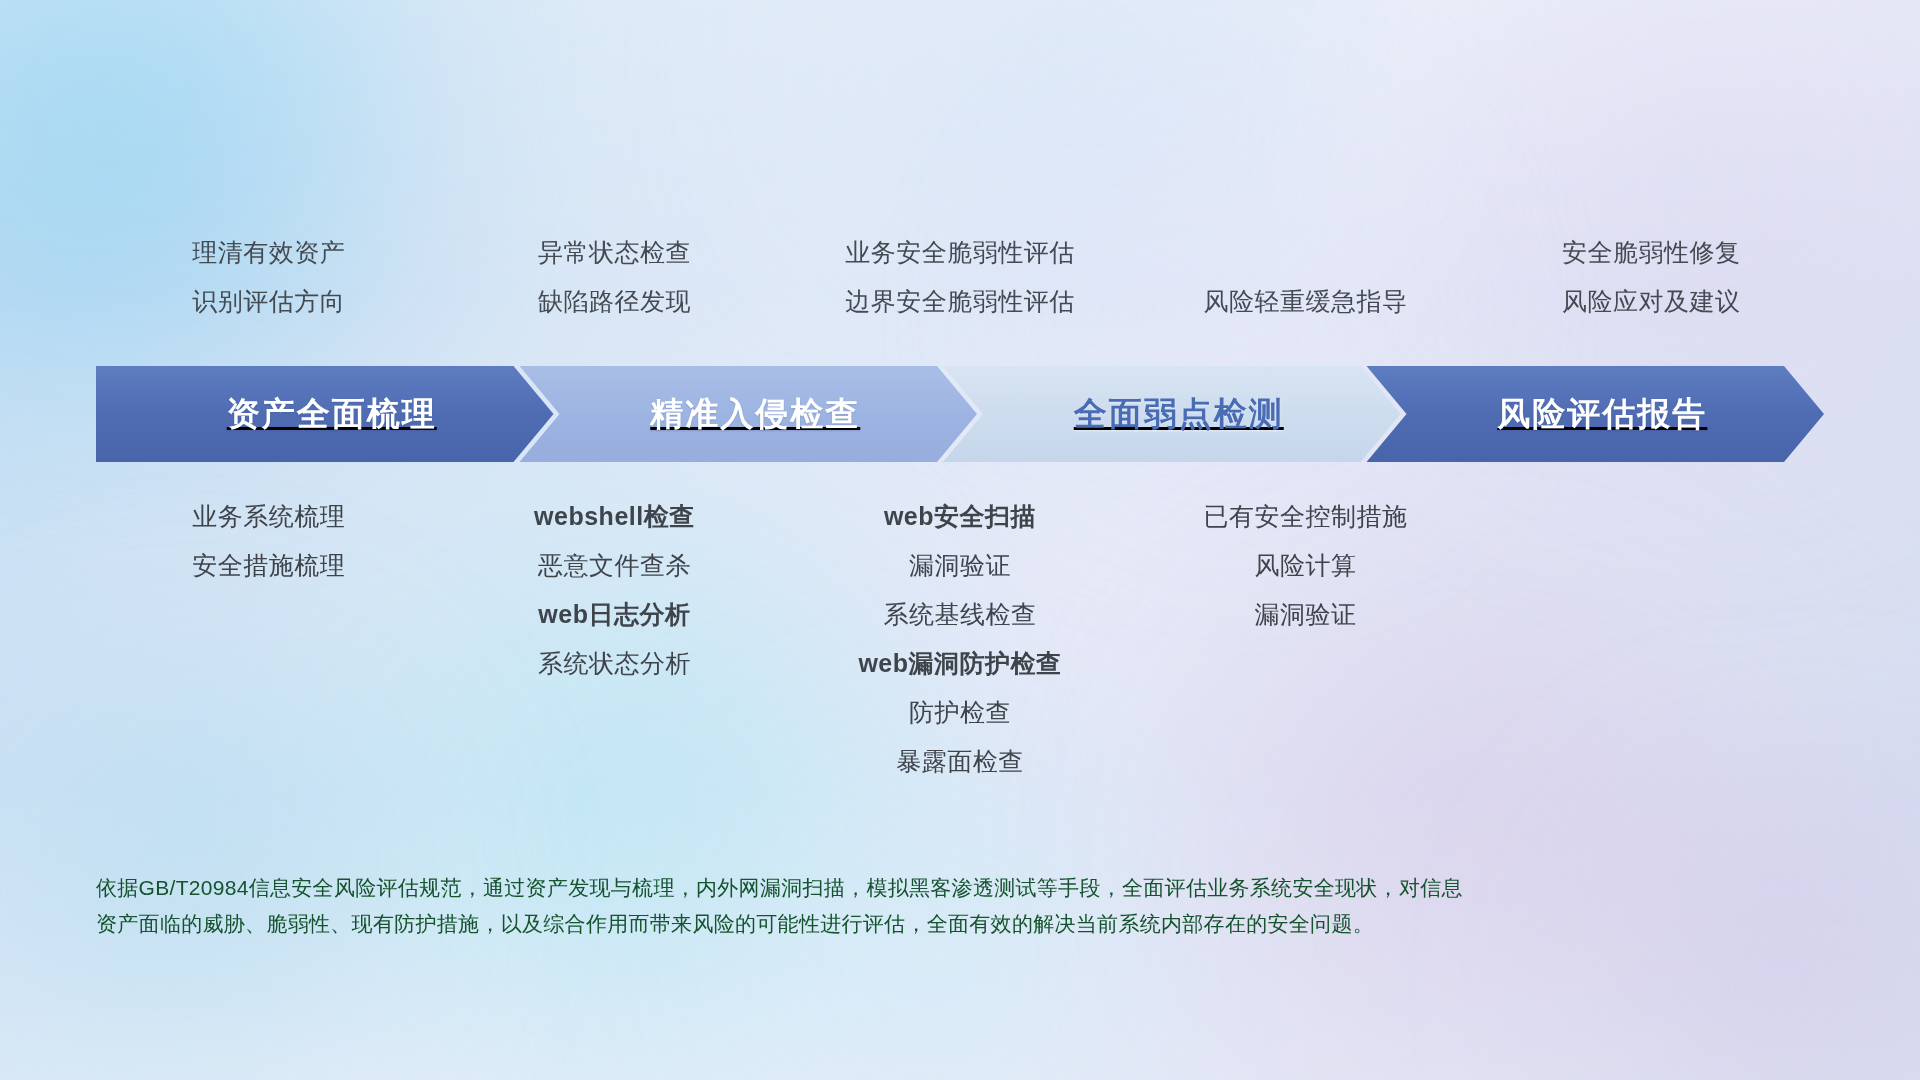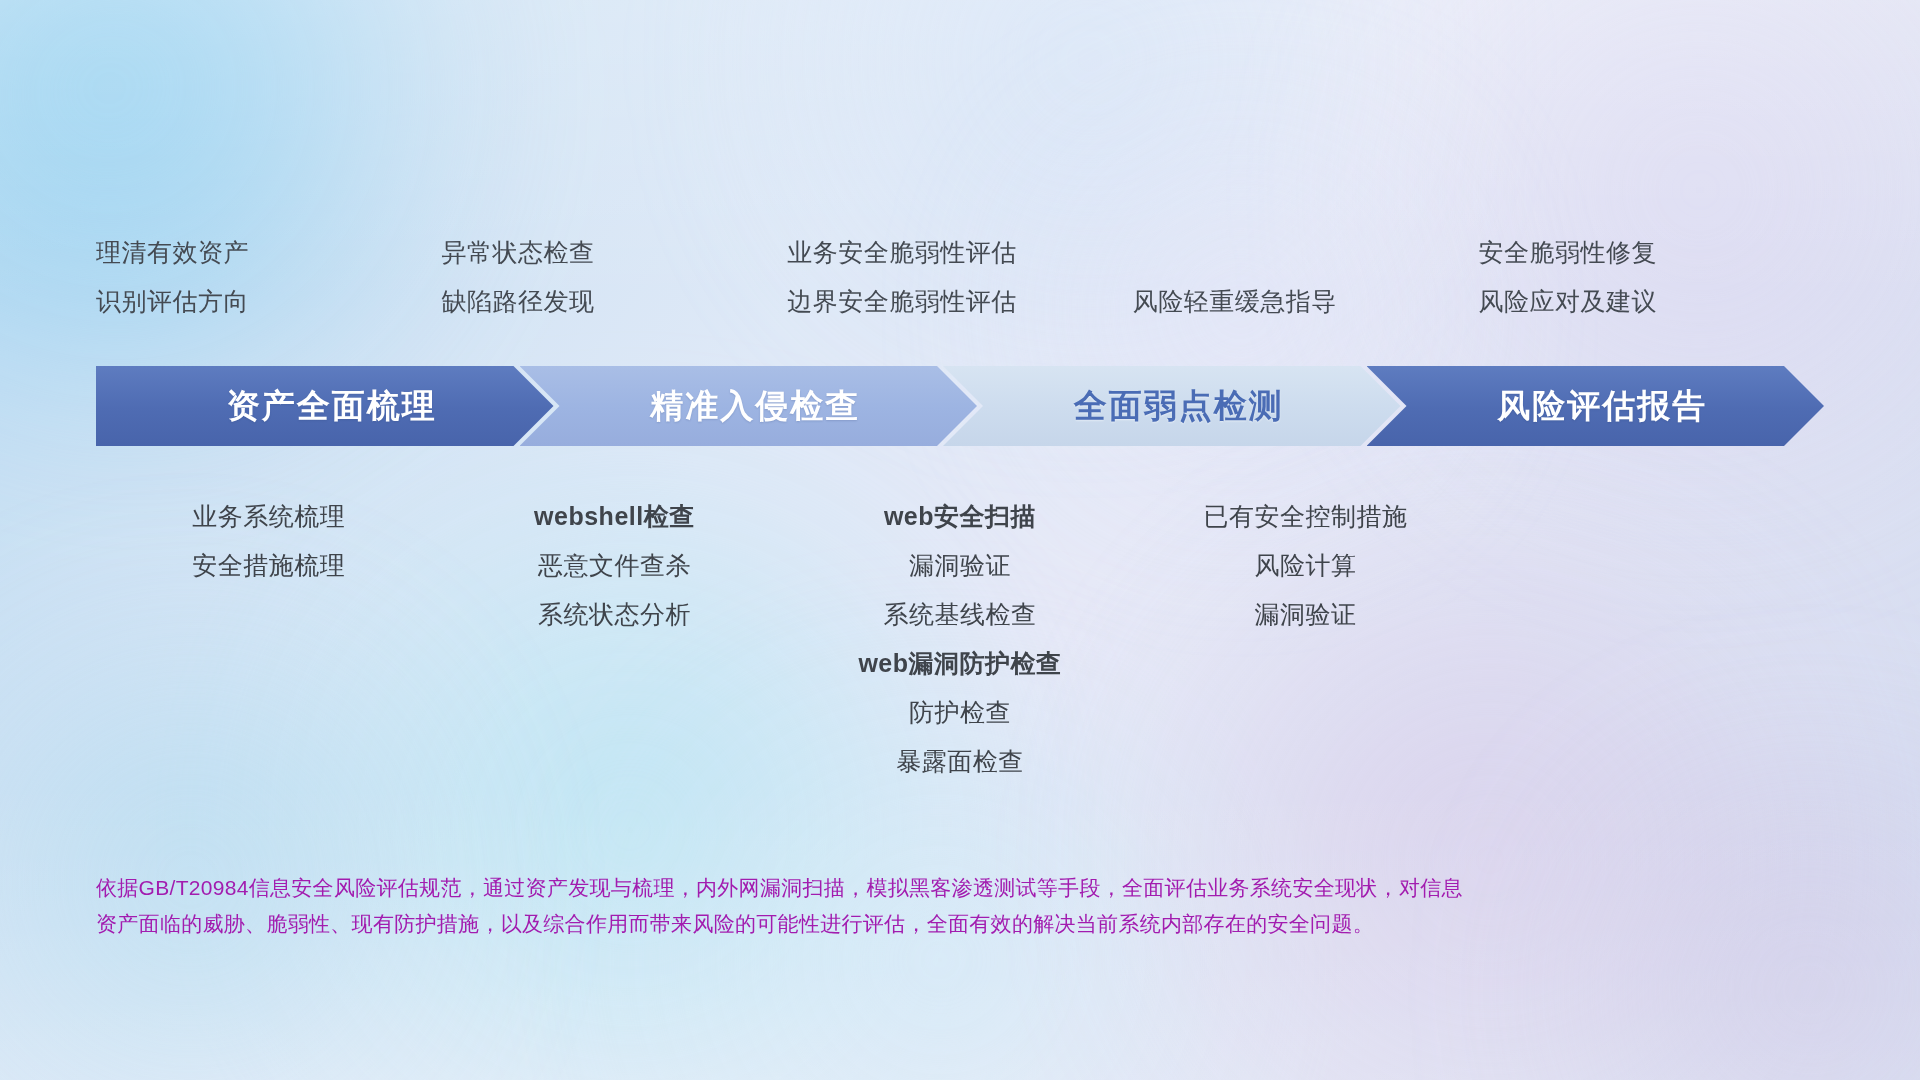--- a/index.html
+++ b/index.html
@@ -58,45 +58,47 @@
     position: absolute;
     left: 96px;
     width: 1728px;
     display: grid;
     grid-template-columns: repeat(5, 1fr);
   }
 
   
   #top-row { top: 228px; }
   .top-cell {
+    text-align: center;
     color: #444a52;
     font-size: 25px;
     line-height: 49px;
     letter-spacing: .5px;
   }
 
   
   #banner {
     position: absolute;
     left: 96px;
     top: 366px;
     width: 1728px;
     height: 96px;
     display: flex;
   }
   .chev {
     position: relative;
     flex: 1 1 0;
-    height: 80px;
+    height: 96px;
     display: flex;
     align-items: center;
     justify-content: center;
     margin-right: -34px;
     clip-path: polygon(0 0, calc(100% - 40px) 0, 100% 50%, calc(100% - 40px) 100%, 0 100%, 40px 50%);
     box-shadow: 0 2px 10px rgba(60,80,140,.10);
+    text-decoration: underline;
   }
   .chev:first-child {
     clip-path: polygon(0 0, calc(100% - 40px) 0, 100% 50%, calc(100% - 40px) 100%, 0 100%);
   }
   .chev:last-child { margin-right: 0; }
 
   .chev-label {
     font-size: 33px;
     font-weight: bold;
     letter-spacing: 2px;
@@ -124,21 +126,21 @@
     letter-spacing: .5px;
   }
   .bot-cell .em { font-weight: bold; }
 
   
   #footer {
     position: absolute;
     left: 96px;
     top: 870px;
     width: 1520px;
-    color: #a21caf;
+    color: #14532d;
     font-size: 21px;
     line-height: 36px;
     letter-spacing: .3px;
   }
   #footer p { margin: 0; }
 </style>
 </head>
 <body>
 
 <div id="stage">
@@ -198,20 +200,21 @@
     </div>
 
     <div class="col-grid" id="bottom-row">
       <div class="bot-cell">
         <div>业务系统梳理</div>
         <div>安全措施梳理</div>
       </div>
       <div class="bot-cell">
         <div class="em">webshell检查</div>
         <div>恶意文件查杀</div>
+        <div class="em">web日志分析</div>
         <div>系统状态分析</div>
       </div>
       <div class="bot-cell">
         <div class="em">web安全扫描</div>
         <div>漏洞验证</div>
         <div>系统基线检查</div>
         <div class="em">web漏洞防护检查</div>
         <div>防护检查</div>
         <div>暴露面检查</div>
       </div>

